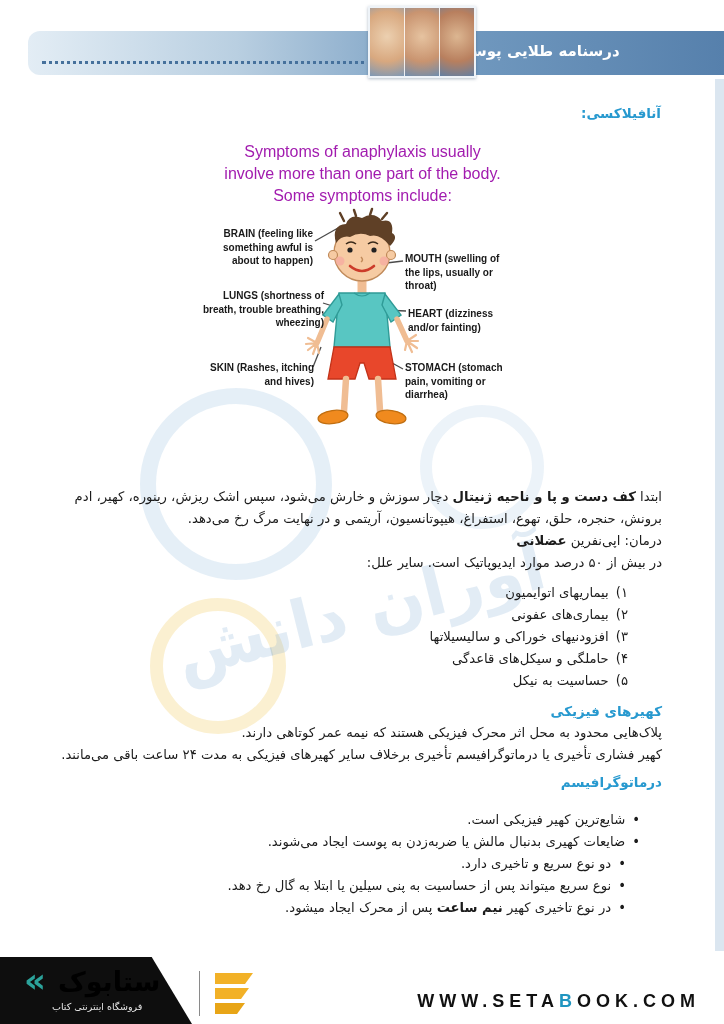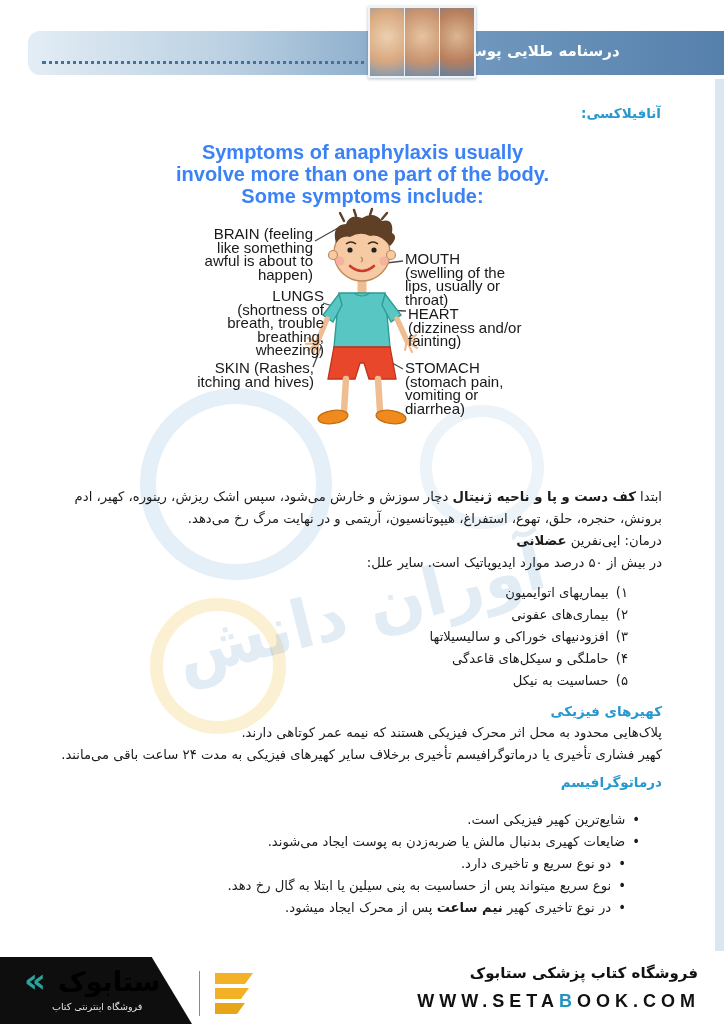--- a/index.html
+++ b/index.html
@@ -27,25 +27,25 @@
     font-size:66px;font-weight:bold;color:rgba(125,170,210,0.22);direction:rtl;text-align:center;white-space:nowrap;}
   .wm-ring1{position:absolute;left:140px;top:388px;width:160px;height:160px;border:16px solid rgba(168,202,228,0.30);border-radius:50%;}
   .wm-ring2{position:absolute;left:420px;top:405px;width:100px;height:100px;border:12px solid rgba(168,202,228,0.22);border-radius:50%;}
   .wm-ring3{position:absolute;left:150px;top:598px;width:110px;height:110px;border:13px solid rgba(242,200,90,0.28);border-radius:50%;}
 
   
   .anaph{position:absolute;right:63px;top:105px;font-size:13.5px;font-weight:bold;color:#2799cf;direction:rtl;z-index:2;}
 
   
   .illus{position:absolute;left:85px;top:141px;width:555px;height:335px;z-index:2;}
-  .illus-heading{text-align:center;font-weight:700;font-size:20px;line-height:22px;color:#3b82f6;
+  .illus-heading{text-align:center;font-weight:400;font-size:16px;line-height:22px;color:#a21caf;
     font-family:"Liberation Sans","DejaVu Sans",sans-serif;}
   .fig-svg{position:absolute;left:0;top:66px;}
   .fig-label{position:absolute;font-family:"Liberation Sans","DejaVu Sans",sans-serif;
-    font-weight:400;font-size:15px;line-height:13.5px;color:#191919;}
+    font-weight:700;font-size:10px;line-height:13.5px;color:#191919;}
   .lbl-brain{left:110px;top:86px;width:118px;text-align:right;}
   .lbl-lungs{left:115px;top:148px;width:124px;text-align:right;}
   .lbl-skin{left:105px;top:220px;width:124px;text-align:right;}
   .lbl-mouth{left:320px;top:111px;width:112px;}
   .lbl-heart{left:323px;top:166px;width:118px;}
   .lbl-stomach{left:320px;top:220px;width:118px;}
 
   
   .body-text{position:absolute;right:62px;left:58px;top:486px;direction:rtl;text-align:right;
     font-size:13.2px;line-height:22px;color:#1b1b1b;z-index:2;}
@@ -183,16 +183,15 @@
   <span class="footer-brand">ستابوک</span>
   <span class="footer-tagline">فروشگاه اینترنتی کتاب</span>
   <div class="footer-sep"></div>
 
   <svg class="footer-logo" width="48" height="50" viewBox="0 0 48 50">
     <path d="M7 6 H45 L37 17 H7 Z" fill="#f2b127"></path>
     <path d="M7 21 H41 L33 32 H7 Z" fill="#f2b127"></path>
     <path d="M7 36 H37 L29 47 H7 Z" fill="#e8a517"></path>
   </svg>
 
-  <div class="footer-store">فروشگاه کتاب پزشکی ستابوک</div>
   <div class="footer-url"><span>WWW.SETA</span><span class="url-accent">B</span><span>OOK.COM</span></div>
 
 </div>
 
 </body></html>

